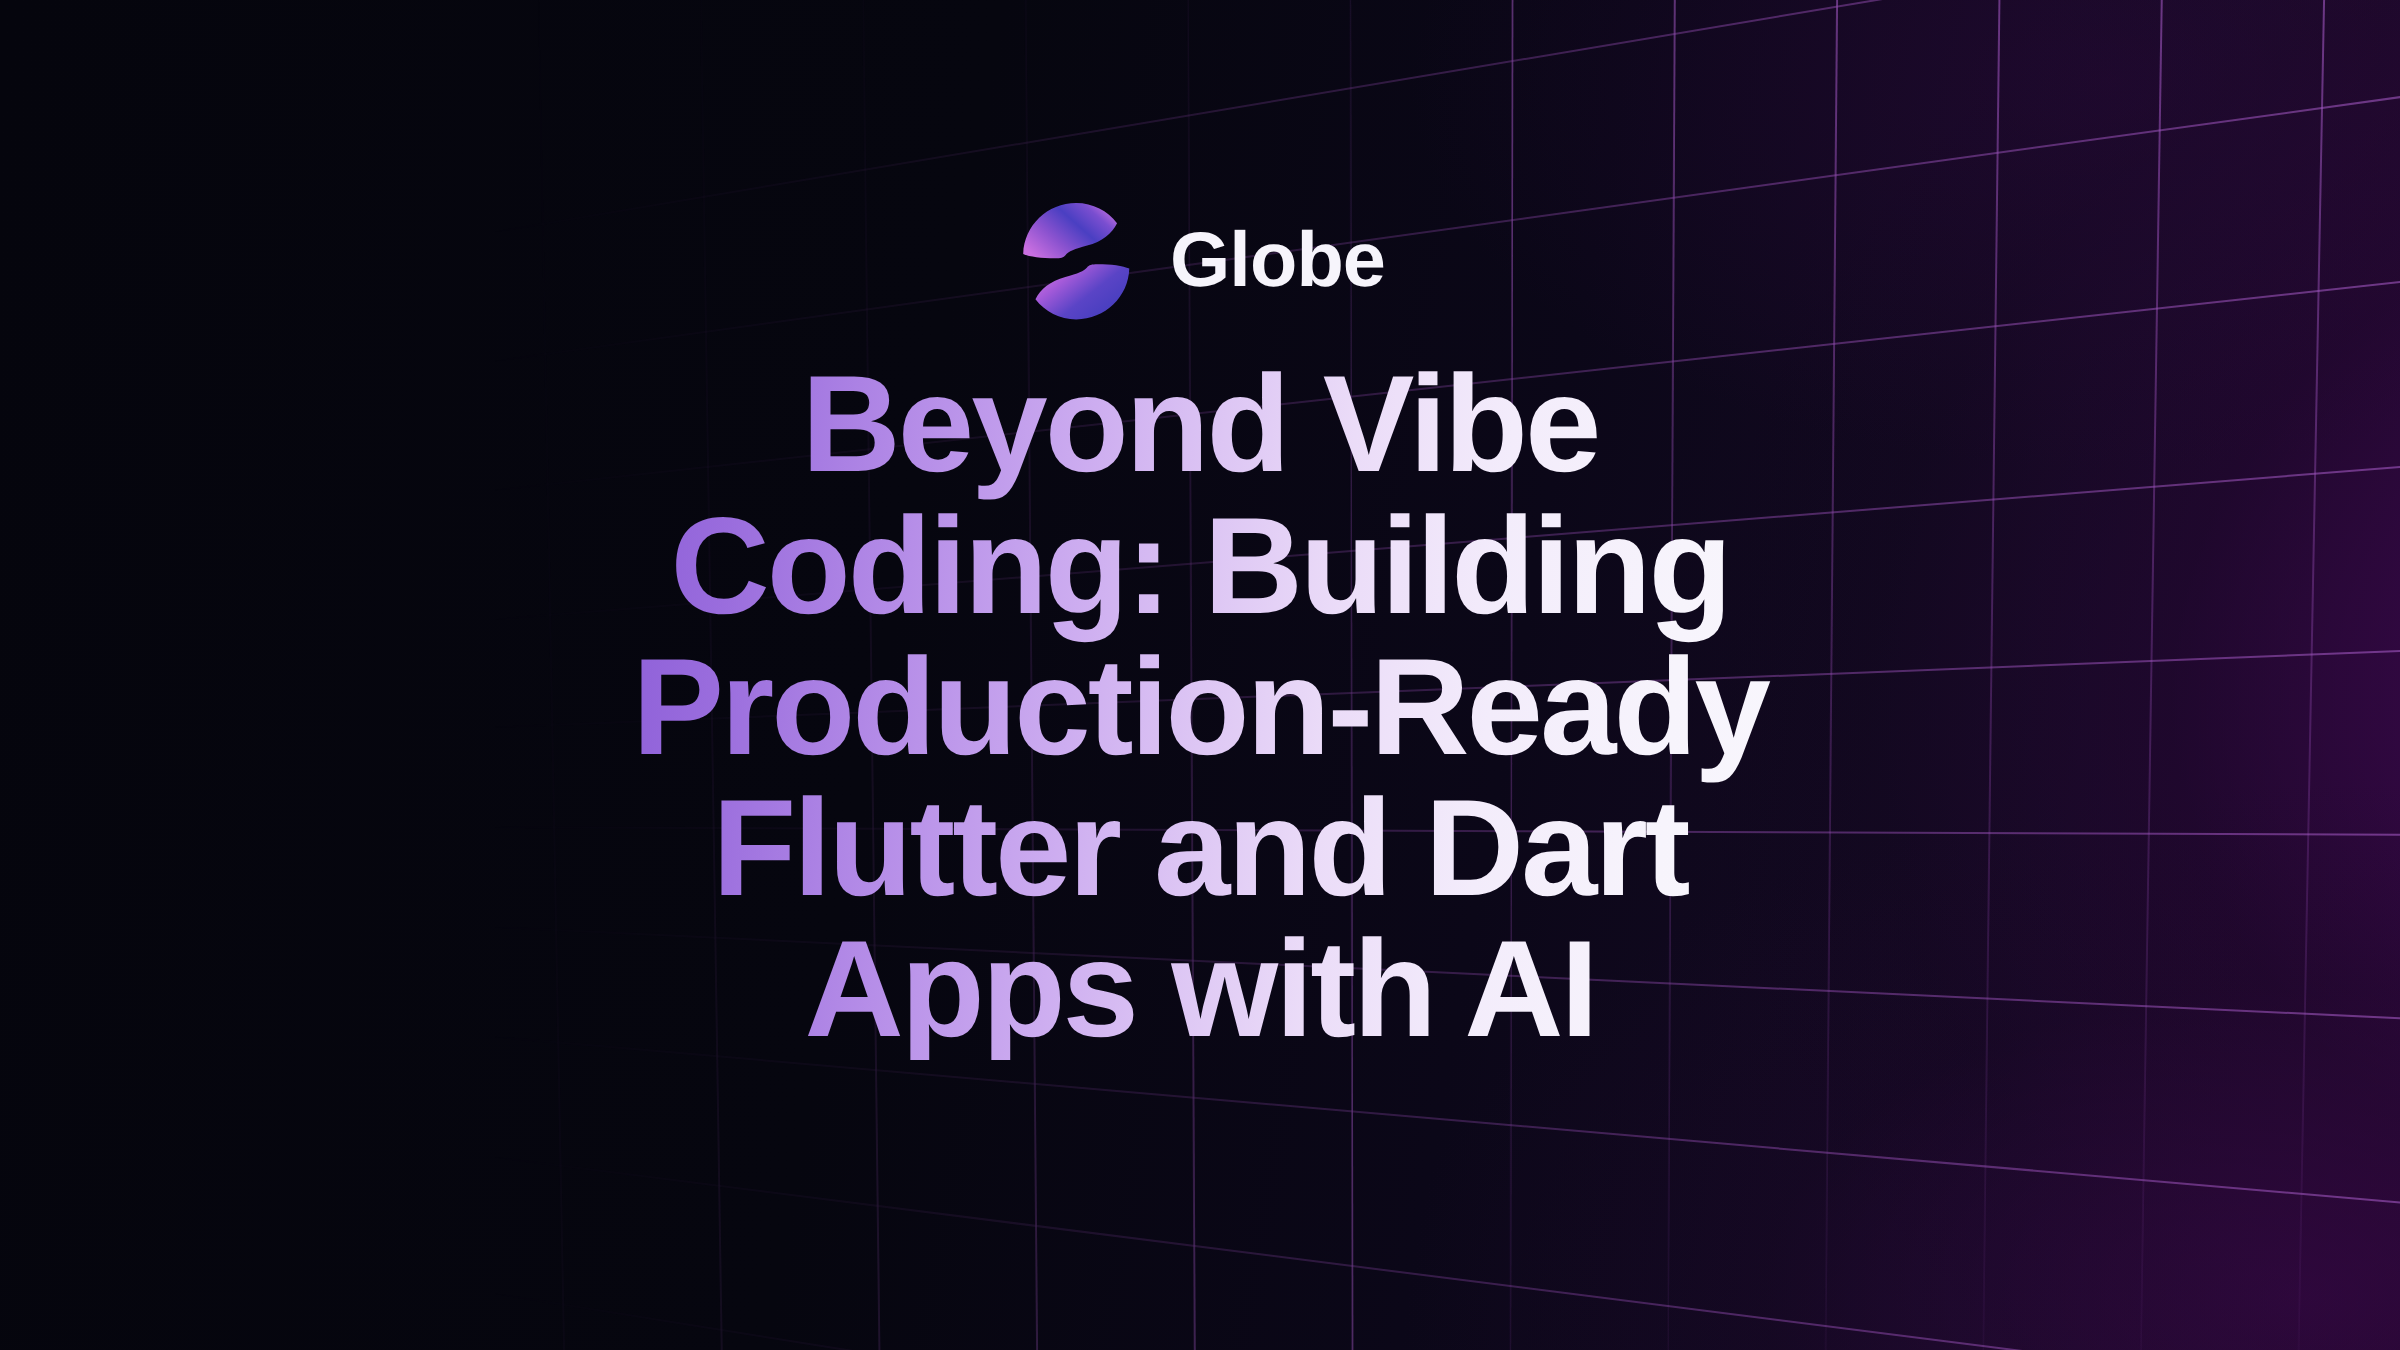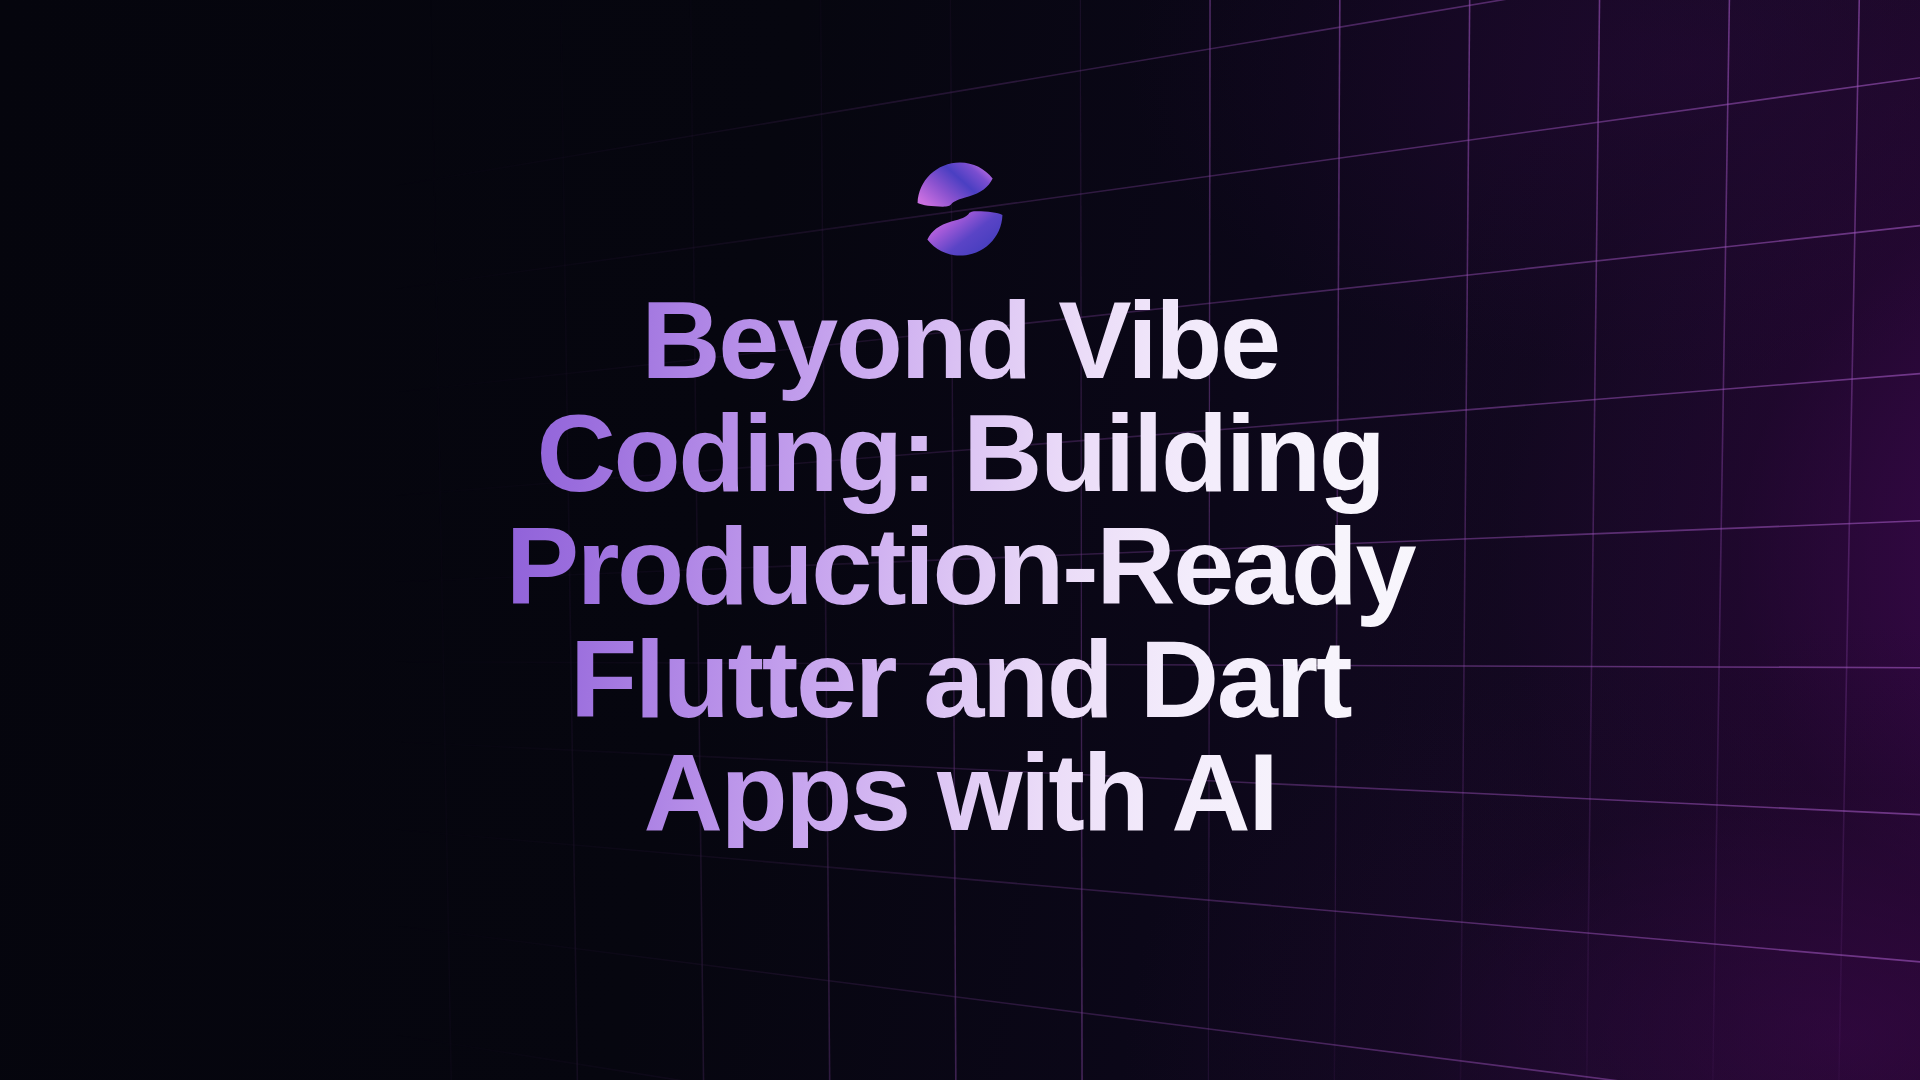--- a/index.html
+++ b/index.html
@@ -183,17 +183,18 @@
           <stop offset="100%" stop-color="#c96fe0"></stop>
         </linearGradient>
       </defs>
       <path fill="url(#lgTop)" d="M50 2.5C63.5 2.5 75.6 8.9 83.3 18.9c-4.1 8.6-12.1 14.9-24.4 18.3
                -10.4 2.9-15.2 4.7-17.7 7.8-1.6 2-3.8 2.6-8.6 2.6
                -10.9 0-21.0-1.2-25.9-3.6C7.4 20.9 26.5 2.5 50 2.5Z"></path>
       <path fill="url(#lgBot)" d="M50 97.5C36.5 97.5 24.4 91.1 16.7 81.1c4.1-8.6 12.1-14.9 24.4-18.3
                10.4-2.9 15.2-4.7 17.7-7.8 1.6-2 3.8-2.6 8.6-2.6
                10.9 0 21.0 1.2 25.9 3.6C92.6 79.1 73.5 97.5 50 97.5Z"></path>
     </svg>
+    <div class="logo-word">Globe</div>
   </div>
 
   <h1 class="headline">Beyond Vibe Coding: Building Production-Ready Flutter and Dart Apps with AI</h1>
 
 </div>
 
 </body></html>

